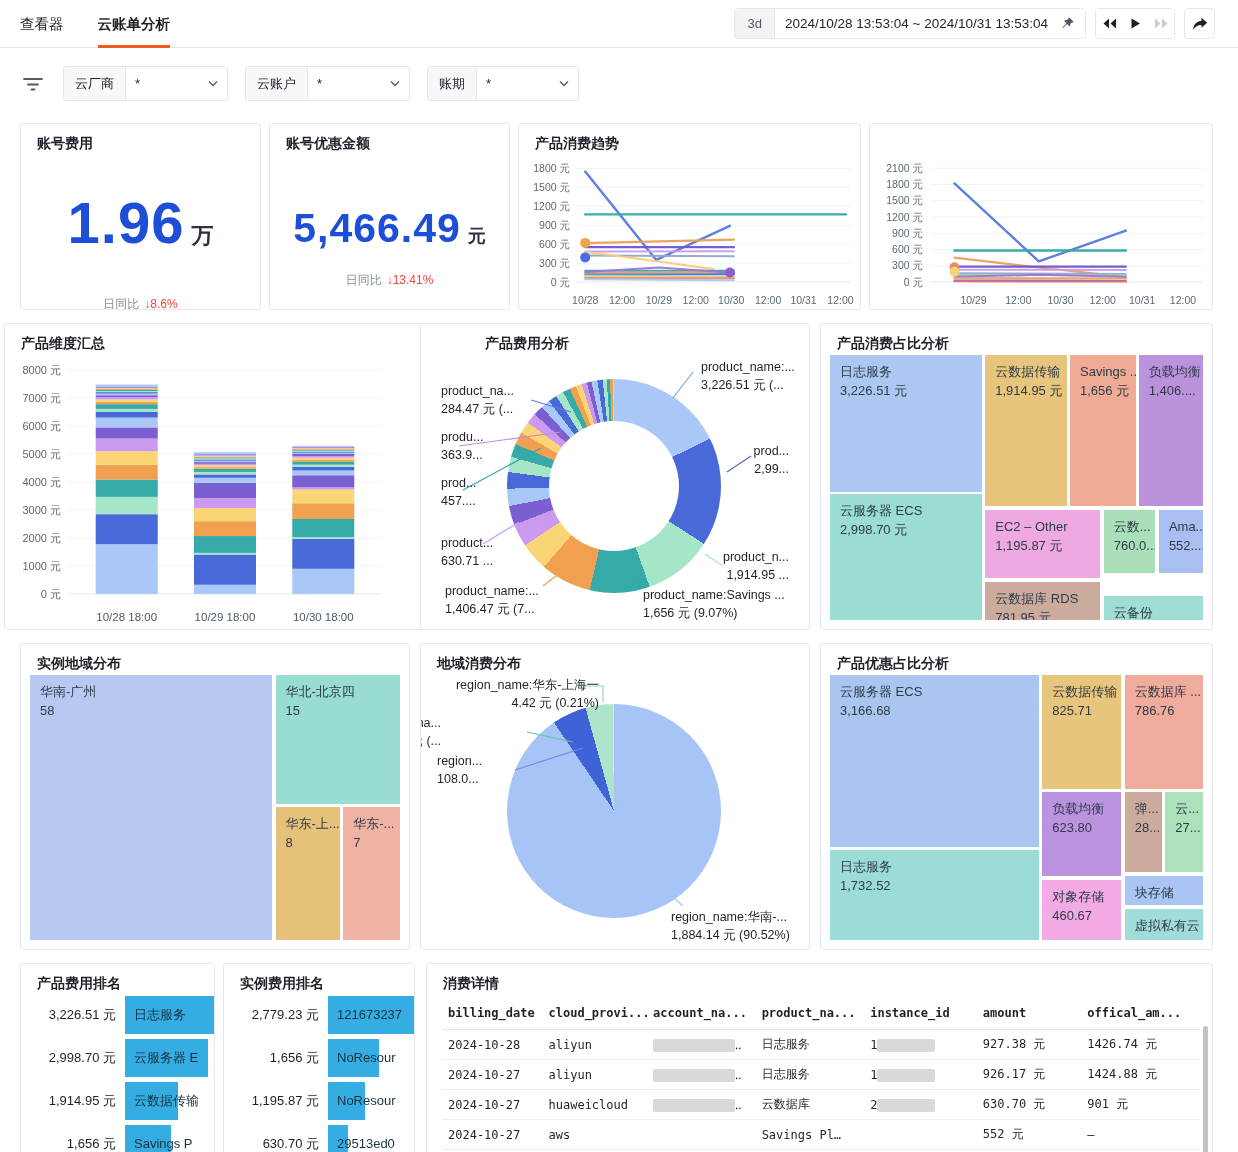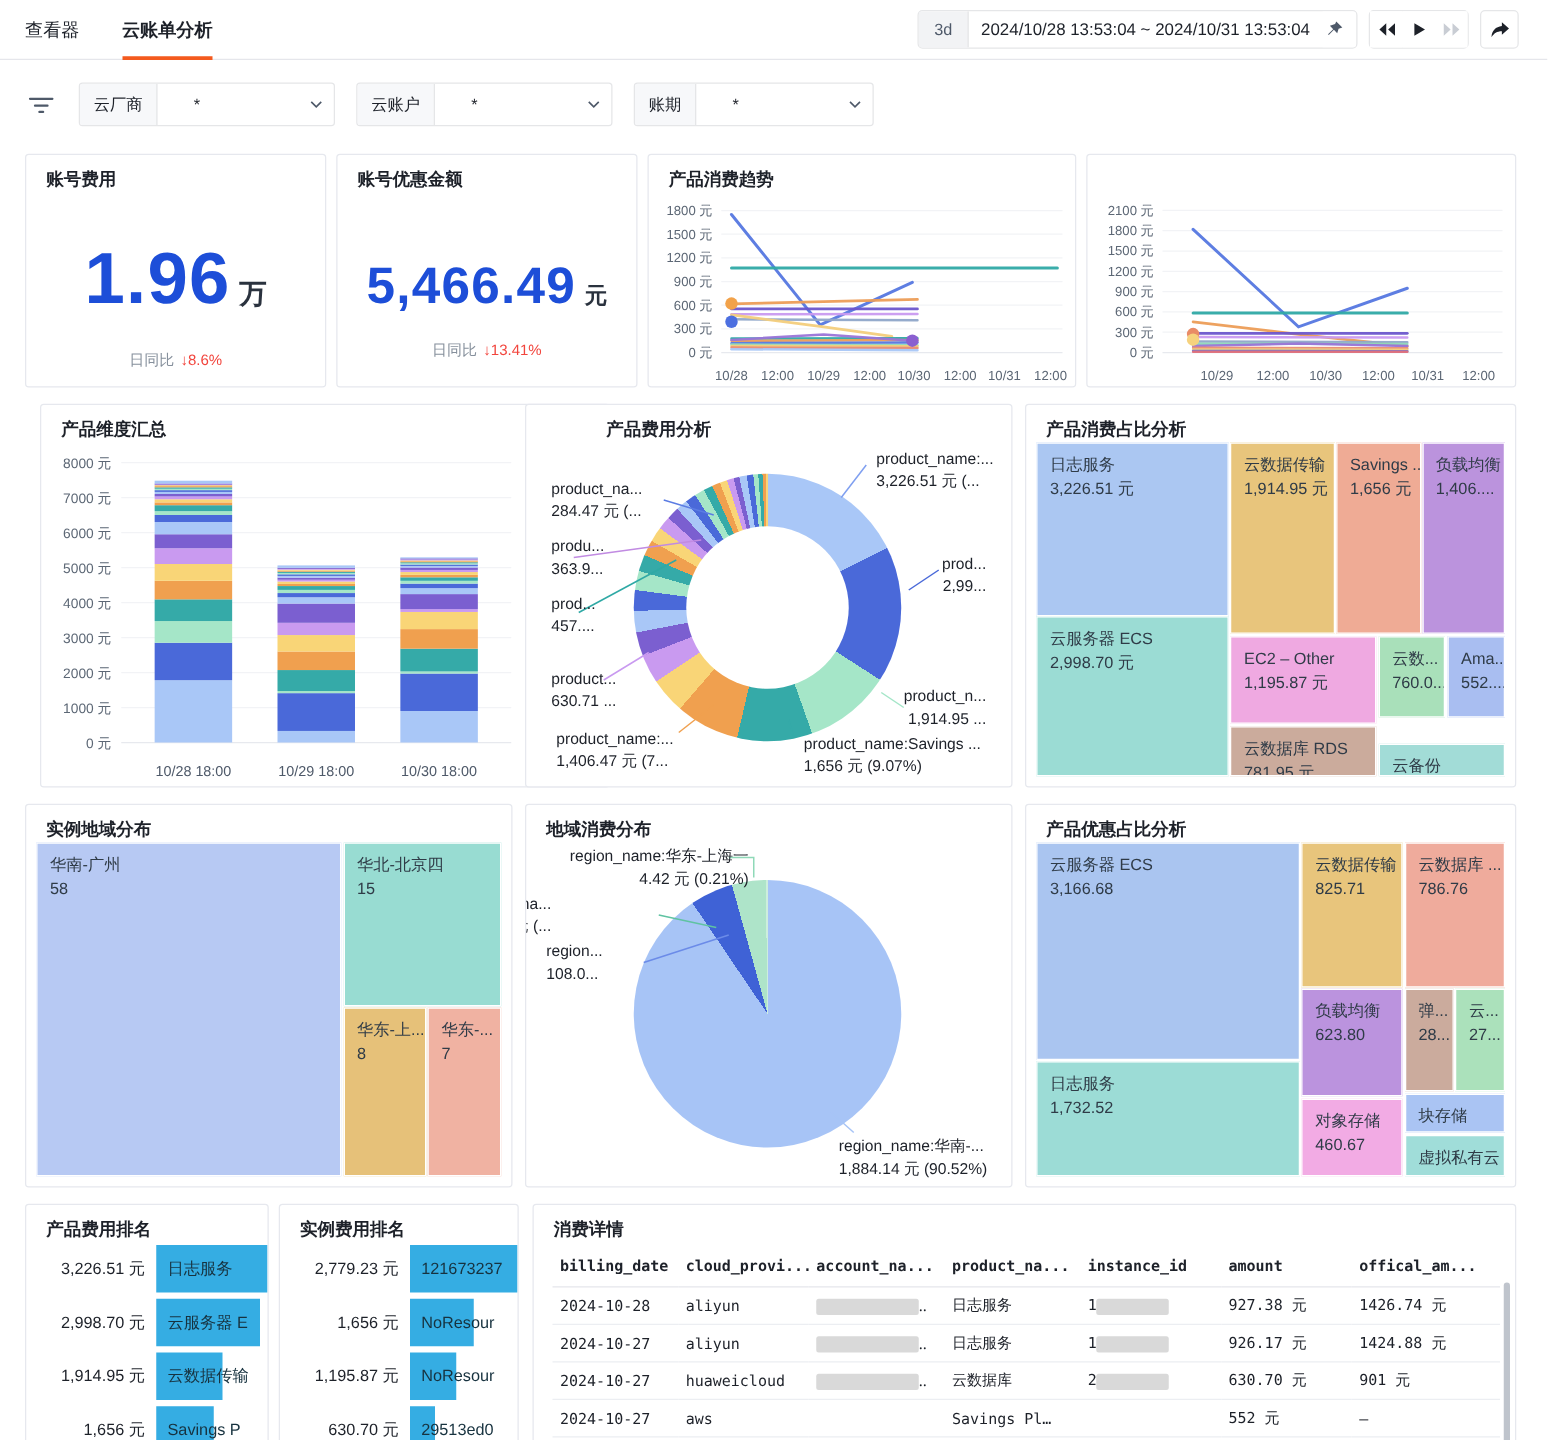--- a/index.html
+++ b/index.html
@@ -19,51 +19,51 @@
   .range { padding:0 10px; font-size:13.5px; color:#1d2129; white-space:nowrap; }
   .iconbtn { border:none; background:#fff; display:flex; align-items:center; justify-content:center; cursor:pointer; }
   .pinbtn { padding:0 10px 0 2px; height:100%; }
   .nav-box { height:31px; border:1px solid #e5e6e8; border-radius:4px; display:flex; align-items:center; background:#fff; }
   .nav-box .iconbtn { width:26px; height:100%; }
   .share-box { width:31px; height:31px; border:1px solid #e5e6e8; border-radius:4px; }
 
   
   .filters { position:absolute; left:20px; top:66px; display:flex; gap:17px; align-items:center; }
   .funnel { width:26px; display:flex; align-items:center; justify-content:center; }
-  .dd { display:flex; height:35px; border:1px solid #e5e6e8; border-radius:3px; overflow:hidden; background:#fff;gap:20px; }
+  .dd { display:flex; height:35px; border:1px solid #e5e6e8; border-radius:3px; overflow:hidden; background:#fff; }
   .dd-label { background:#f7f8fa; padding:0 11px; font-size:13px; color:#1d2129; display:flex; align-items:center; border-right:1px solid #e5e6e8; }
   .dd-value { width:82px; padding:0 9px; display:flex; align-items:center; font-size:13px; color:#1d2129; }
   .dd-chev { display:flex; align-items:center; padding-right:9px; }
 
   
   .card { position:absolute; background:#fff; border:1px solid #e6e8ee; border-radius:3px; overflow:hidden; }
   .card-title { font-size:14px; font-weight:700; color:#1d2129; padding:11px 16px 0; position:relative; z-index:3; }
 
   #card-kpi1  { left:20px;  top:123px; width:241px; height:187px; }
   #card-kpi2  { left:269px; top:123px; width:241px; height:187px; }
   #card-trend1{ left:518px; top:123px; width:343px; height:187px; }
   #card-trend2{ left:869px; top:123px; width:344px; height:187px; }
-  #card-stack { left:32px;  top:323px; width:456px; height:307px; }
+  #card-stack { left:4px;  top:323px; width:456px; height:307px; }
   #card-donut { left:420px; top:323px; width:390px; height:307px;padding-left:48px; }
   #card-tm1   { left:820px; top:323px; width:393px; height:307px; }
   #card-tm2   { left:20px;  top:643px; width:390px; height:307px; }
   #card-pie   { left:420px; top:643px; width:390px; height:307px; }
   #card-tm3   { left:820px; top:643px; width:393px; height:307px; }
   #card-rank1 { left:20px;  top:963px; width:195px; height:200px; }
   #card-rank2 { left:223px; top:963px; width:192px; height:200px; }
   #card-table { left:426px; top:963px; width:787px; height:200px; }
 
   
   .kpi-num { text-align:center; margin-top:36px; white-space:nowrap; }
   .kpi-big { font-size:58px; font-weight:700; color:#1d4ed8; letter-spacing:1px; }
   #card-kpi2 .kpi-big { font-size:41px; }
   #card-kpi2 .kpi-num { margin-top:52px; }
   .kpi-unit { font-size:22px; font-weight:700; color:#2a323e; margin-left:7px; }
   #card-kpi2 .kpi-unit { font-size:18px; }
-  .kpi-cmp { text-align:center; margin-top:24px; font-size:12px; color:#86909c; }
+  .kpi-cmp { text-align:center; margin-top:40px; font-size:12px; color:#86909c; }
   #card-kpi2 .kpi-cmp { margin-top:20px; }
   .kpi-red { color:#f2453d; margin-left:5px; }
 
   .chart-body { position:absolute; left:2px; top:32px; right:2px; bottom:2px; }
   svg text { font-family:"Liberation Sans","DejaVu Sans",sans-serif; }
 
   
   .tm { position:absolute; left:8px; top:30px; right:8px; bottom:8px; }
   .tile { position:absolute; border:1px solid #fff; padding:7px 10px; overflow:hidden; }
   .tile div { font-size:13px; color:#2f3b47; line-height:19px; white-space:nowrap; }

